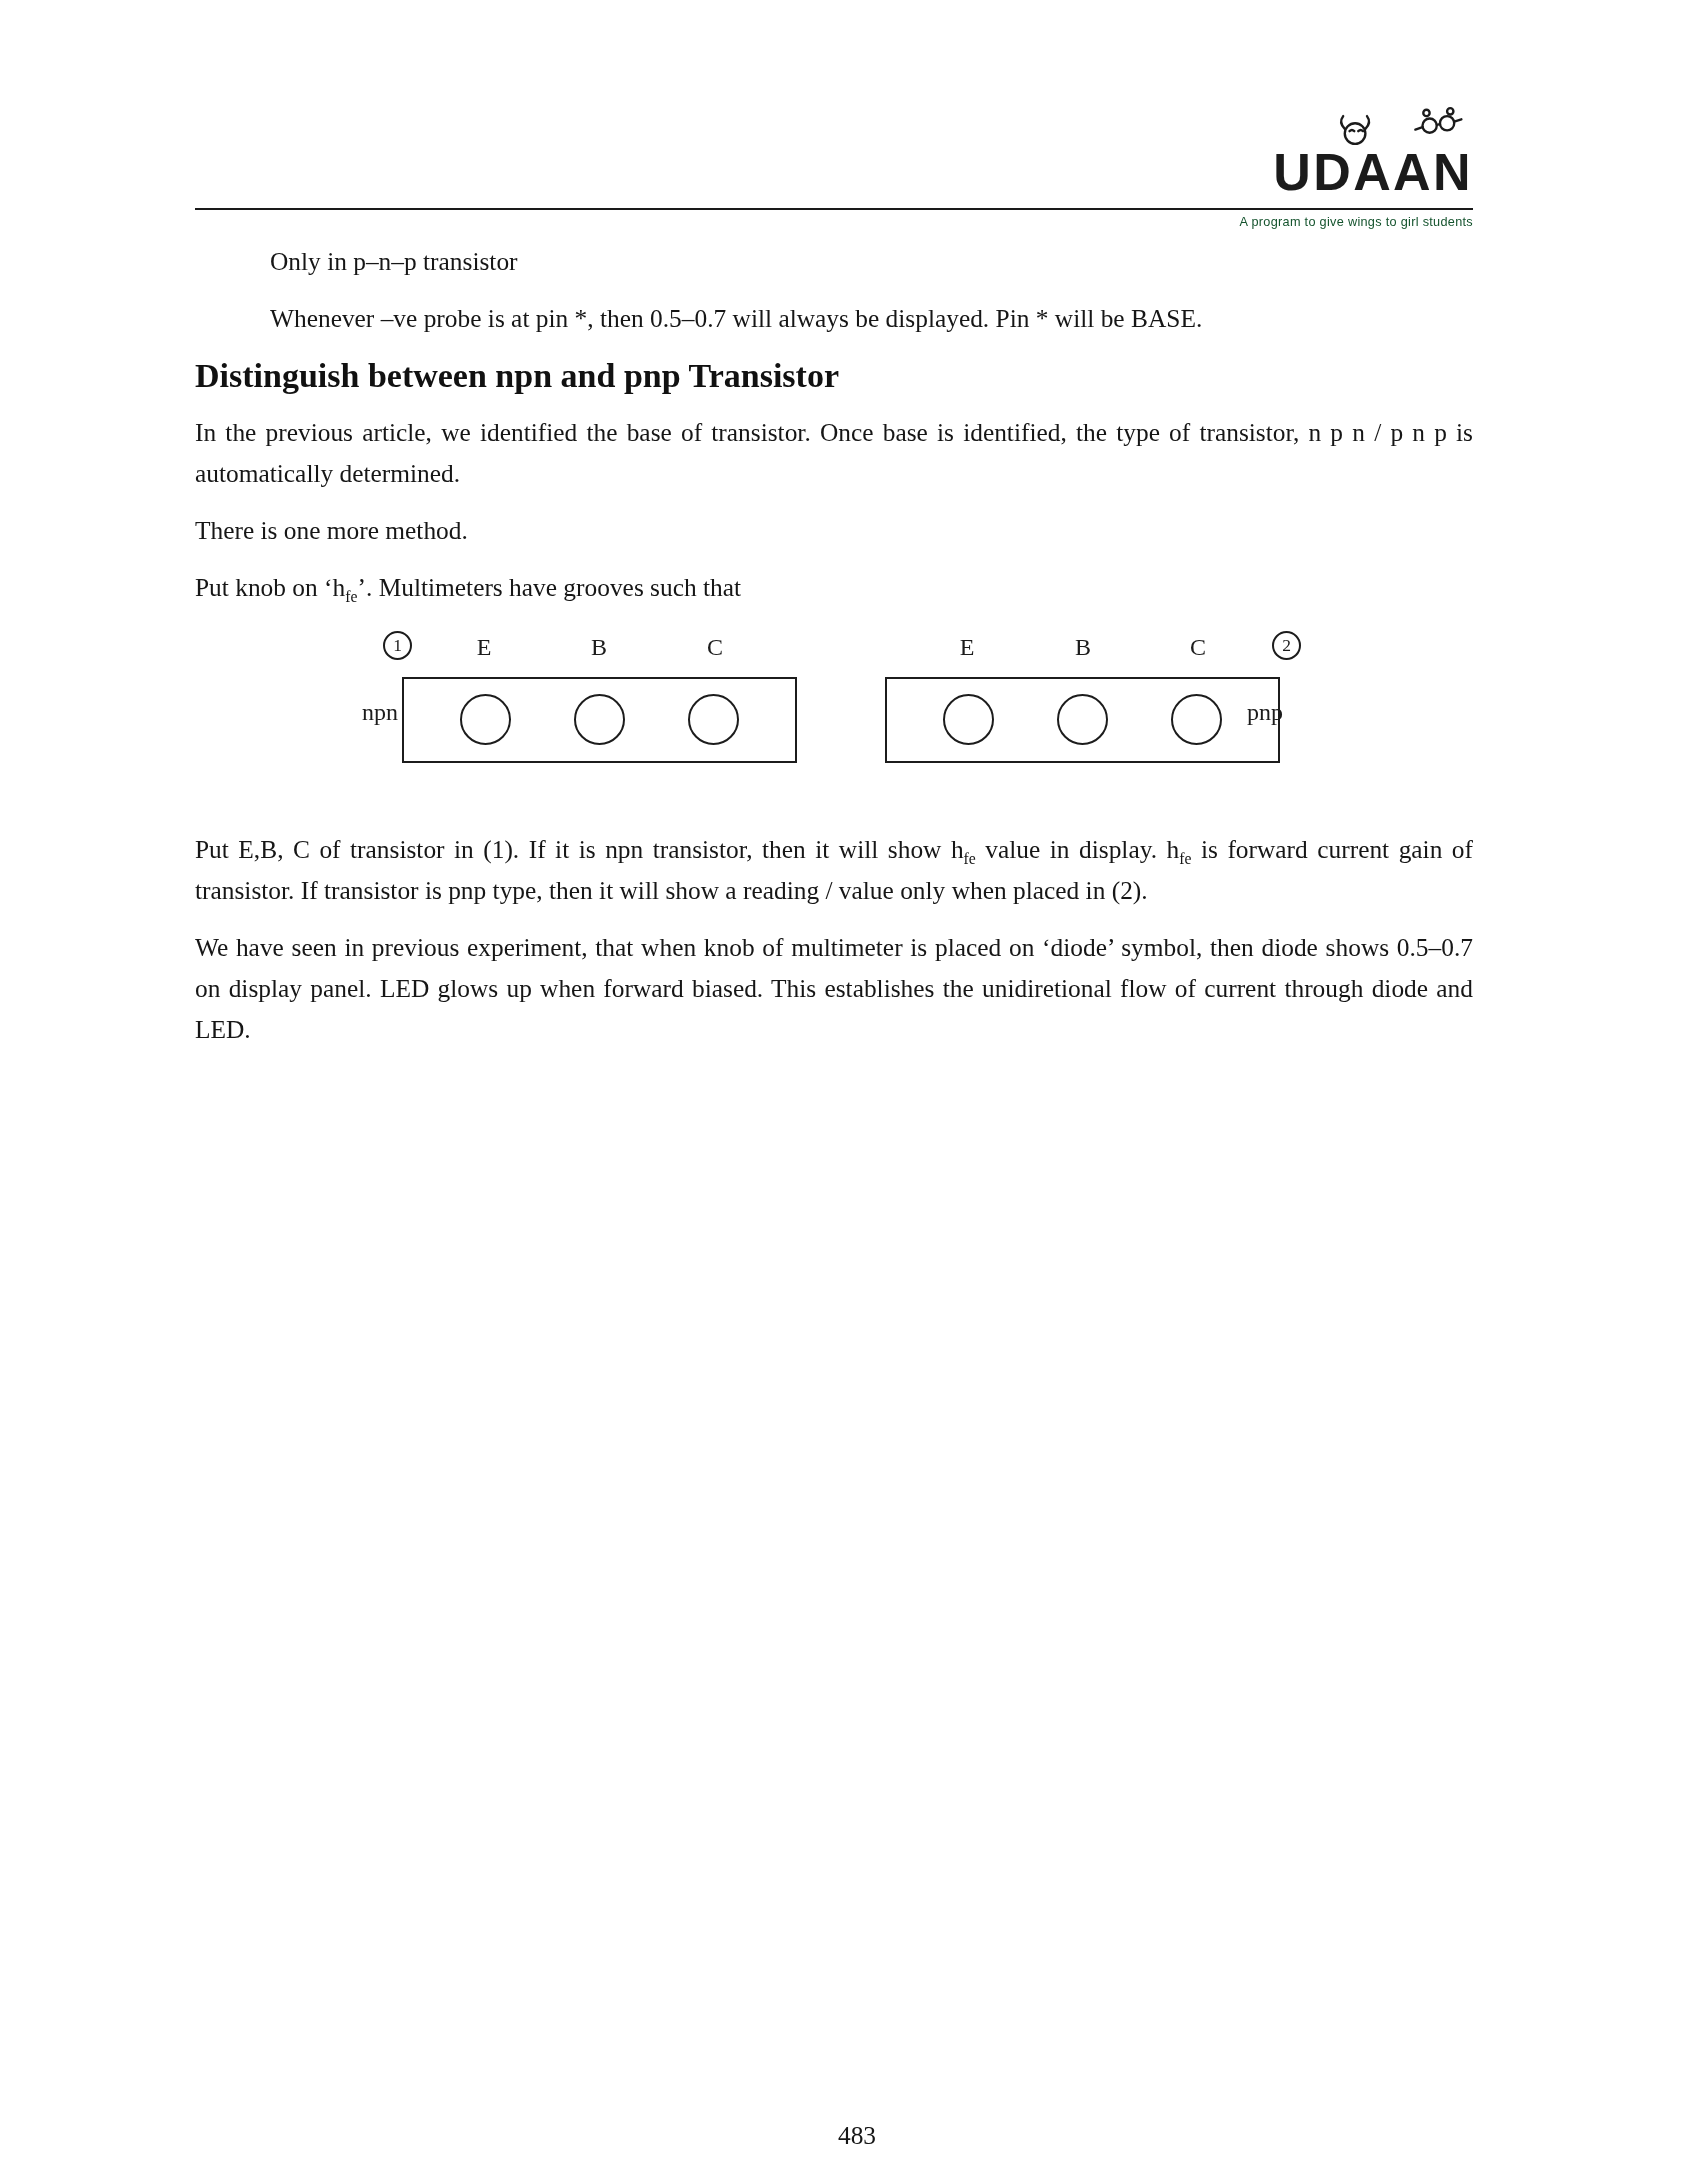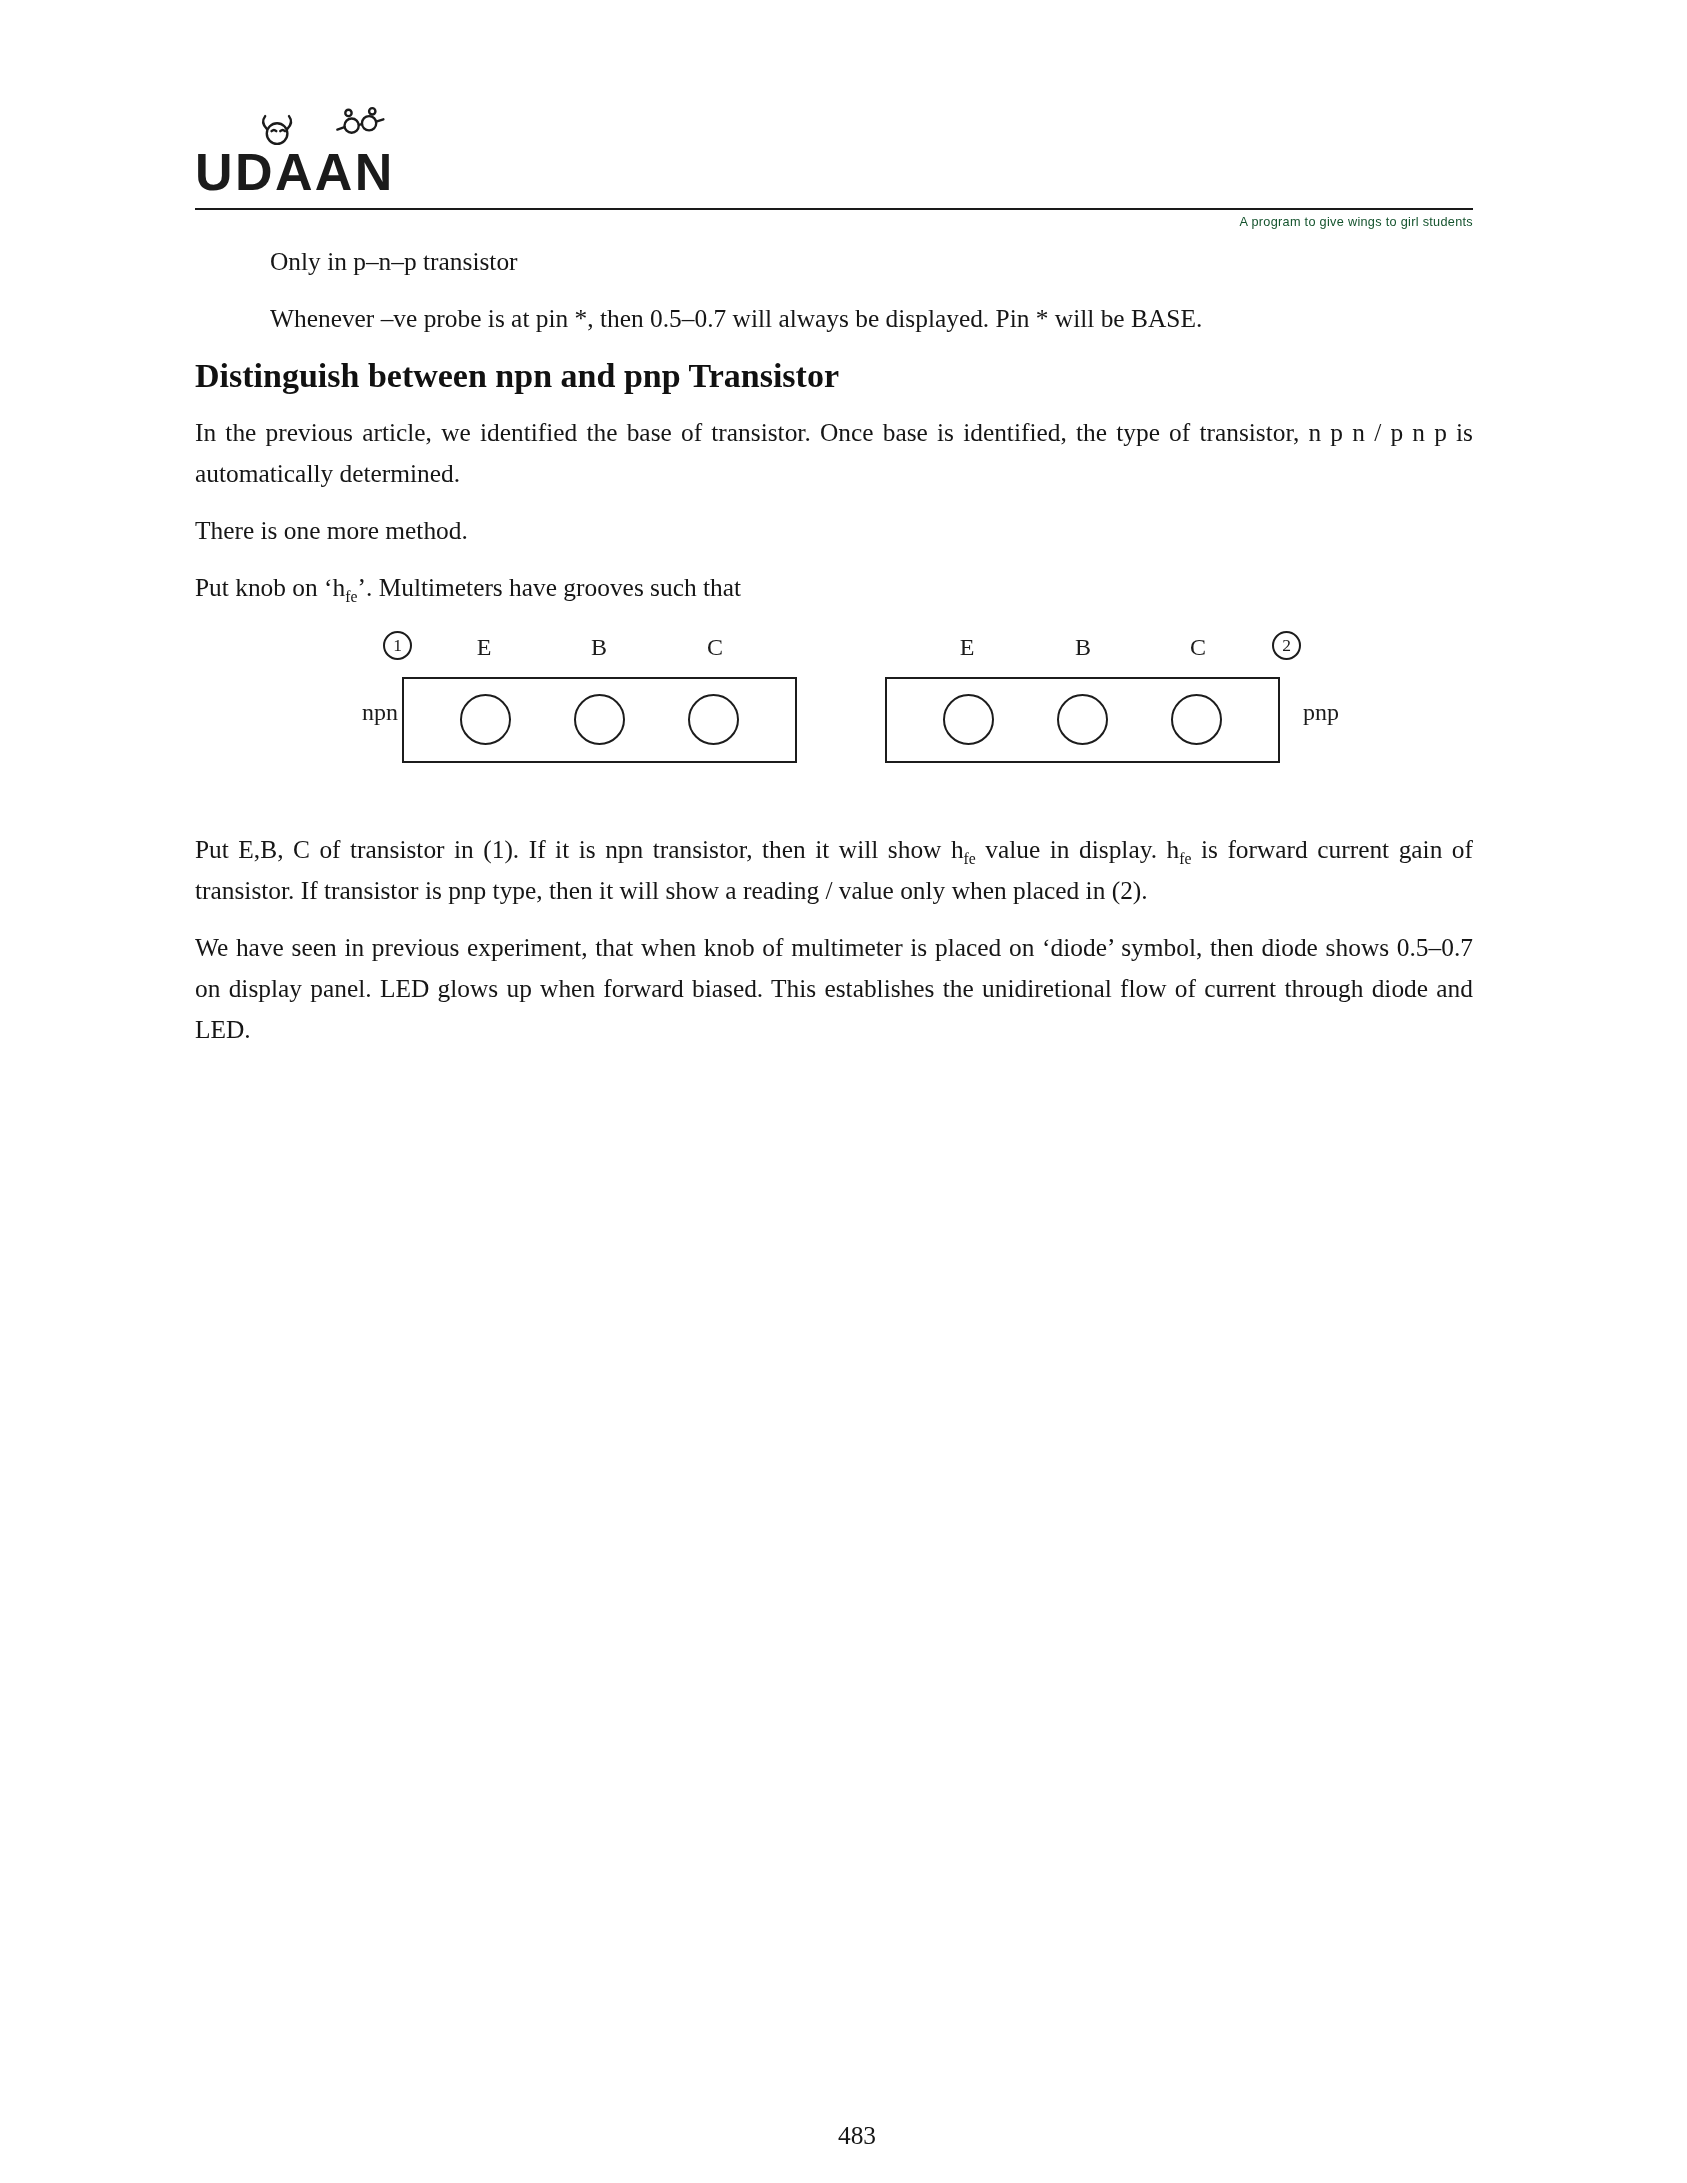--- a/index.html
+++ b/index.html
@@ -9,21 +9,21 @@
     height: 2183px;
     margin: 0 auto;
     background: #ffffff;
     box-sizing: border-box;
     padding: 0 214px 0 195px;
     font-family: "Liberation Serif", "DejaVu Serif", serif;
     color: #161616;
     font-size: 25.4px;
   }
   
-  .logo-row { display: flex; margin-top: 119px; }
+  .logo-row { display: flex; justify-content: flex-end; margin-top: 119px; }
   .logo { position: relative; padding-top: 27px; }
   .logo-text {
     font-family: "Liberation Sans", "DejaVu Sans", sans-serif;
     font-weight: 700;
     font-size: 52px;
     letter-spacing: 2.4px;
     color: #1b1b1b;
     line-height: 1;
   }
   .doodle { position: absolute; top: -14.3px; right: 1.6px; }
@@ -155,21 +155,21 @@
       <span class="pin-label" style="left:1003px;">C</span>
 
       <span class="marker" style="left:1077px; top:1.6px;">2</span>
 
       <div class="pinbox" style="left:690px;">
         <span class="socket"></span>
         <span class="socket"></span>
         <span class="socket"></span>
       </div>
 
-      <span class="side-label" style="left:1108px;">pnp</span>
+      <span class="side-label" style="left:1052px;">pnp</span>
     </div>
 
     <p class="just"><span>Put E,B, C of transistor in (1). If it is npn transistor, then it will show h</span><span class="sub">fe</span><span> value in display. h</span><span class="sub">fe</span><span> is forward current gain of transistor. If transistor is pnp type, then it will show a reading / value only when placed in (2).</span></p>
 
 
     <p class="just">We have seen in previous experiment, that when knob of multimeter is placed on ‘diode’ symbol, then diode shows 0.5–0.7 on display panel. LED glows up when forward biased. This establishes the unidiretional flow of current through diode and LED.</p>
 
   </main>
 
   <div class="footer">483</div>

